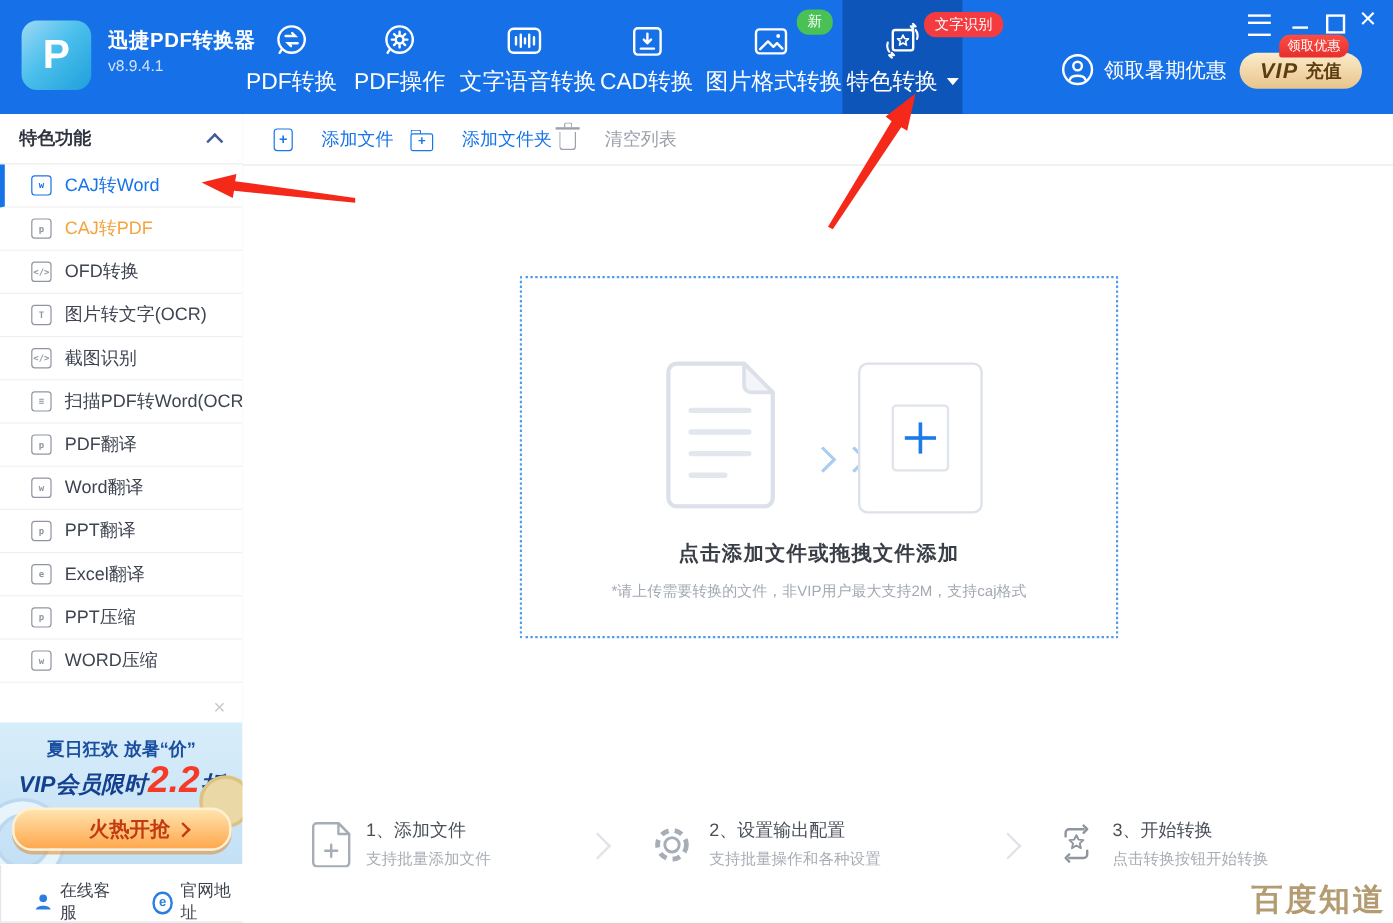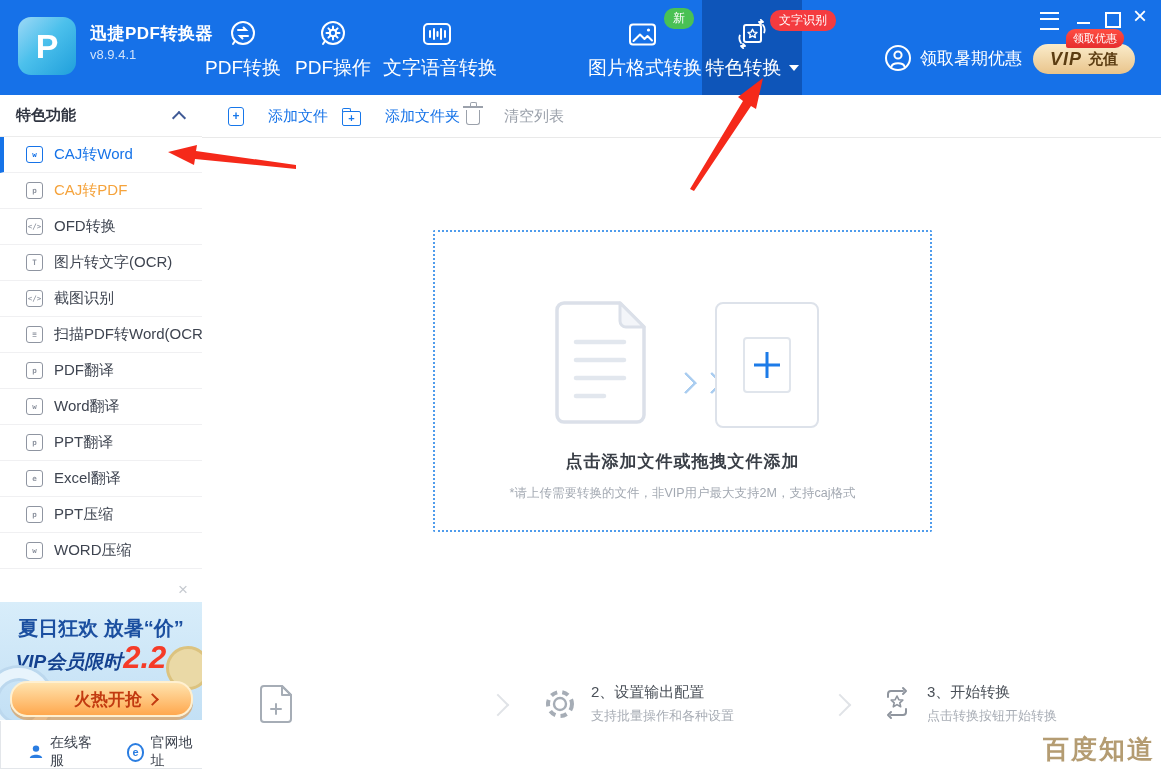--- a/index.html
+++ b/index.html
@@ -48,21 +48,21 @@
          display:flex;align-items:center;justify-content:center;font-size:7.5px;font-weight:700;color:#8f95a1;
          font-family:"DejaVu Sans Mono",monospace;}
   .slabel{margin-left:11px;font-size:15px;color:#3e4450;white-space:nowrap;}
   .side-item.active{border-left:4px solid #1673e8;}
   .side-item.active .sicon{margin-left:22px;border-color:#1673e8;color:#1673e8;}
   .side-item.active .slabel{color:#1673e8;}
   .side-item.highlight .slabel{color:#f5a33c;}
   .promo-close{position:absolute;left:178px;top:488px;color:#c6cad0;font-size:17px;line-height:14px;cursor:pointer;}
   .promo{position:absolute;left:0;top:507px;width:202px;height:118px;overflow:hidden;cursor:pointer;
          background:linear-gradient(180deg,#d8edfa,#c3e0f5);}
-  .promo-l1{margin-top:13px;text-align:center;font-size:20px;font-weight:700;color:#1b4fa0;}
+  .promo-l1{margin-top:13px;text-align:center;font-size:15px;font-weight:700;color:#1b4fa0;}
   .promo-l2{margin-top:2px;display:flex;align-items:baseline;justify-content:center;color:#14418f;}
   .promo-l2 .p-pre,.promo-l2 .p-suf{font-size:19px;font-weight:900;font-style:italic;}
   .promo-l2 .p-num{font-size:31px;font-weight:900;font-style:italic;color:#f53b28;margin:0 1px;line-height:.9;}
   .promo-btn{position:relative;margin:6px auto 0;width:150px;height:32px;border-radius:17px;z-index:2;
          background:linear-gradient(180deg,#ffe3ae,#ffa84e);border:2px solid #fff0d0;
          box-shadow:0 3px 0 rgba(226,138,44,.55);display:flex;align-items:center;justify-content:center;
          gap:6px;font-size:17px;font-weight:800;color:#c23a10;cursor:pointer;padding-left:29px;}
   .btn-chev{width:7px;height:7px;border-top:2.5px solid #c23a10;border-right:2.5px solid #c23a10;transform:rotate(45deg);}
   .deco-coin{position:absolute;right:-8px;top:44px;width:38px;height:38px;border-radius:50%;
          background:#ead9a6;border:3px solid #dcc37f;z-index:1;}
@@ -155,20 +155,29 @@
     <div class="nav-item" style="left:383px;width:108px;">
       <div class="nicon">
         <svg width="30" height="26" viewBox="0 0 30 26" fill="none" stroke="#fff" stroke-width="2" stroke-linecap="round">
           <rect x="2" y="3" width="26" height="20" rx="4"></rect>
           <path d="M8 10v6M12 8v10M15.5 11v4M19 8v10M23 10v6"></path>
         </svg>
       </div>
       <div class="nlabel">文字语音转换</div>
     </div>
 
+    <div class="nav-item" style="left:495px;width:88px;">
+      <div class="nicon">
+        <svg width="27" height="27" viewBox="0 0 27 27" fill="none" stroke="#fff" stroke-width="2" stroke-linecap="round">
+          <rect x="2.5" y="2.5" width="22" height="22" rx="3"></rect>
+          <path d="M13.5 7v8m0 0l-3-3m3 3l3-3M8 19.5h11"></path>
+        </svg>
+      </div>
+      <div class="nlabel">CAD转换</div>
+    </div>
 
     <div class="nav-item" style="left:588px;width:108px;">
       <div class="nicon">
         <svg width="29" height="25" viewBox="0 0 29 25" fill="none" stroke="#fff" stroke-width="2" stroke-linecap="round" stroke-linejoin="round">
           <rect x="2" y="2.5" width="25" height="20" rx="3"></rect>
           <circle cx="20.5" cy="8" r="1.6" fill="#fff" stroke="none"></circle>
           <path d="M5.5 19l6.5-6.5 4.5 4.5 3-3 4.5 4.5"></path>
         </svg>
       </div>
       <div class="nlabel">图片格式转换</div>
@@ -343,20 +352,24 @@
 
     <div class="steps">
       <div class="step" style="left:58px;">
         <span>
           <svg width="34" height="40" viewBox="0 0 34 40" fill="none" stroke="#a6adb6" stroke-width="2" stroke-linejoin="round" stroke-linecap="round">
             <path d="M4 3h18l9 9v24a3 3 0 0 1-3 3H4a3 3 0 0 1-3-3V6a3 3 0 0 1 3-3z" fill="#fff"></path>
             <path d="M22 3l9 9h-9z"></path>
             <path d="M11 26h10M16 21v10"></path>
           </svg>
         </span>
+        <div class="step-texts">
+          <div class="st-title">1、添加文件</div>
+          <div class="st-desc">支持批量添加文件</div>
+        </div>
       </div>
       <span class="step-sep" style="left:288px;"></span>
       <div class="step" style="left:338px;">
         <span>
           <svg width="40" height="40" viewBox="0 0 40 40" fill="none">
             <circle cx="20" cy="21" r="6" stroke="#a6adb6" stroke-width="2.4"></circle>
             <circle cx="20" cy="21" r="12" stroke="#a6adb6" stroke-width="4" stroke-dasharray="6.5 5.2"></circle>
           </svg>
         </span>
         <div class="step-texts">

